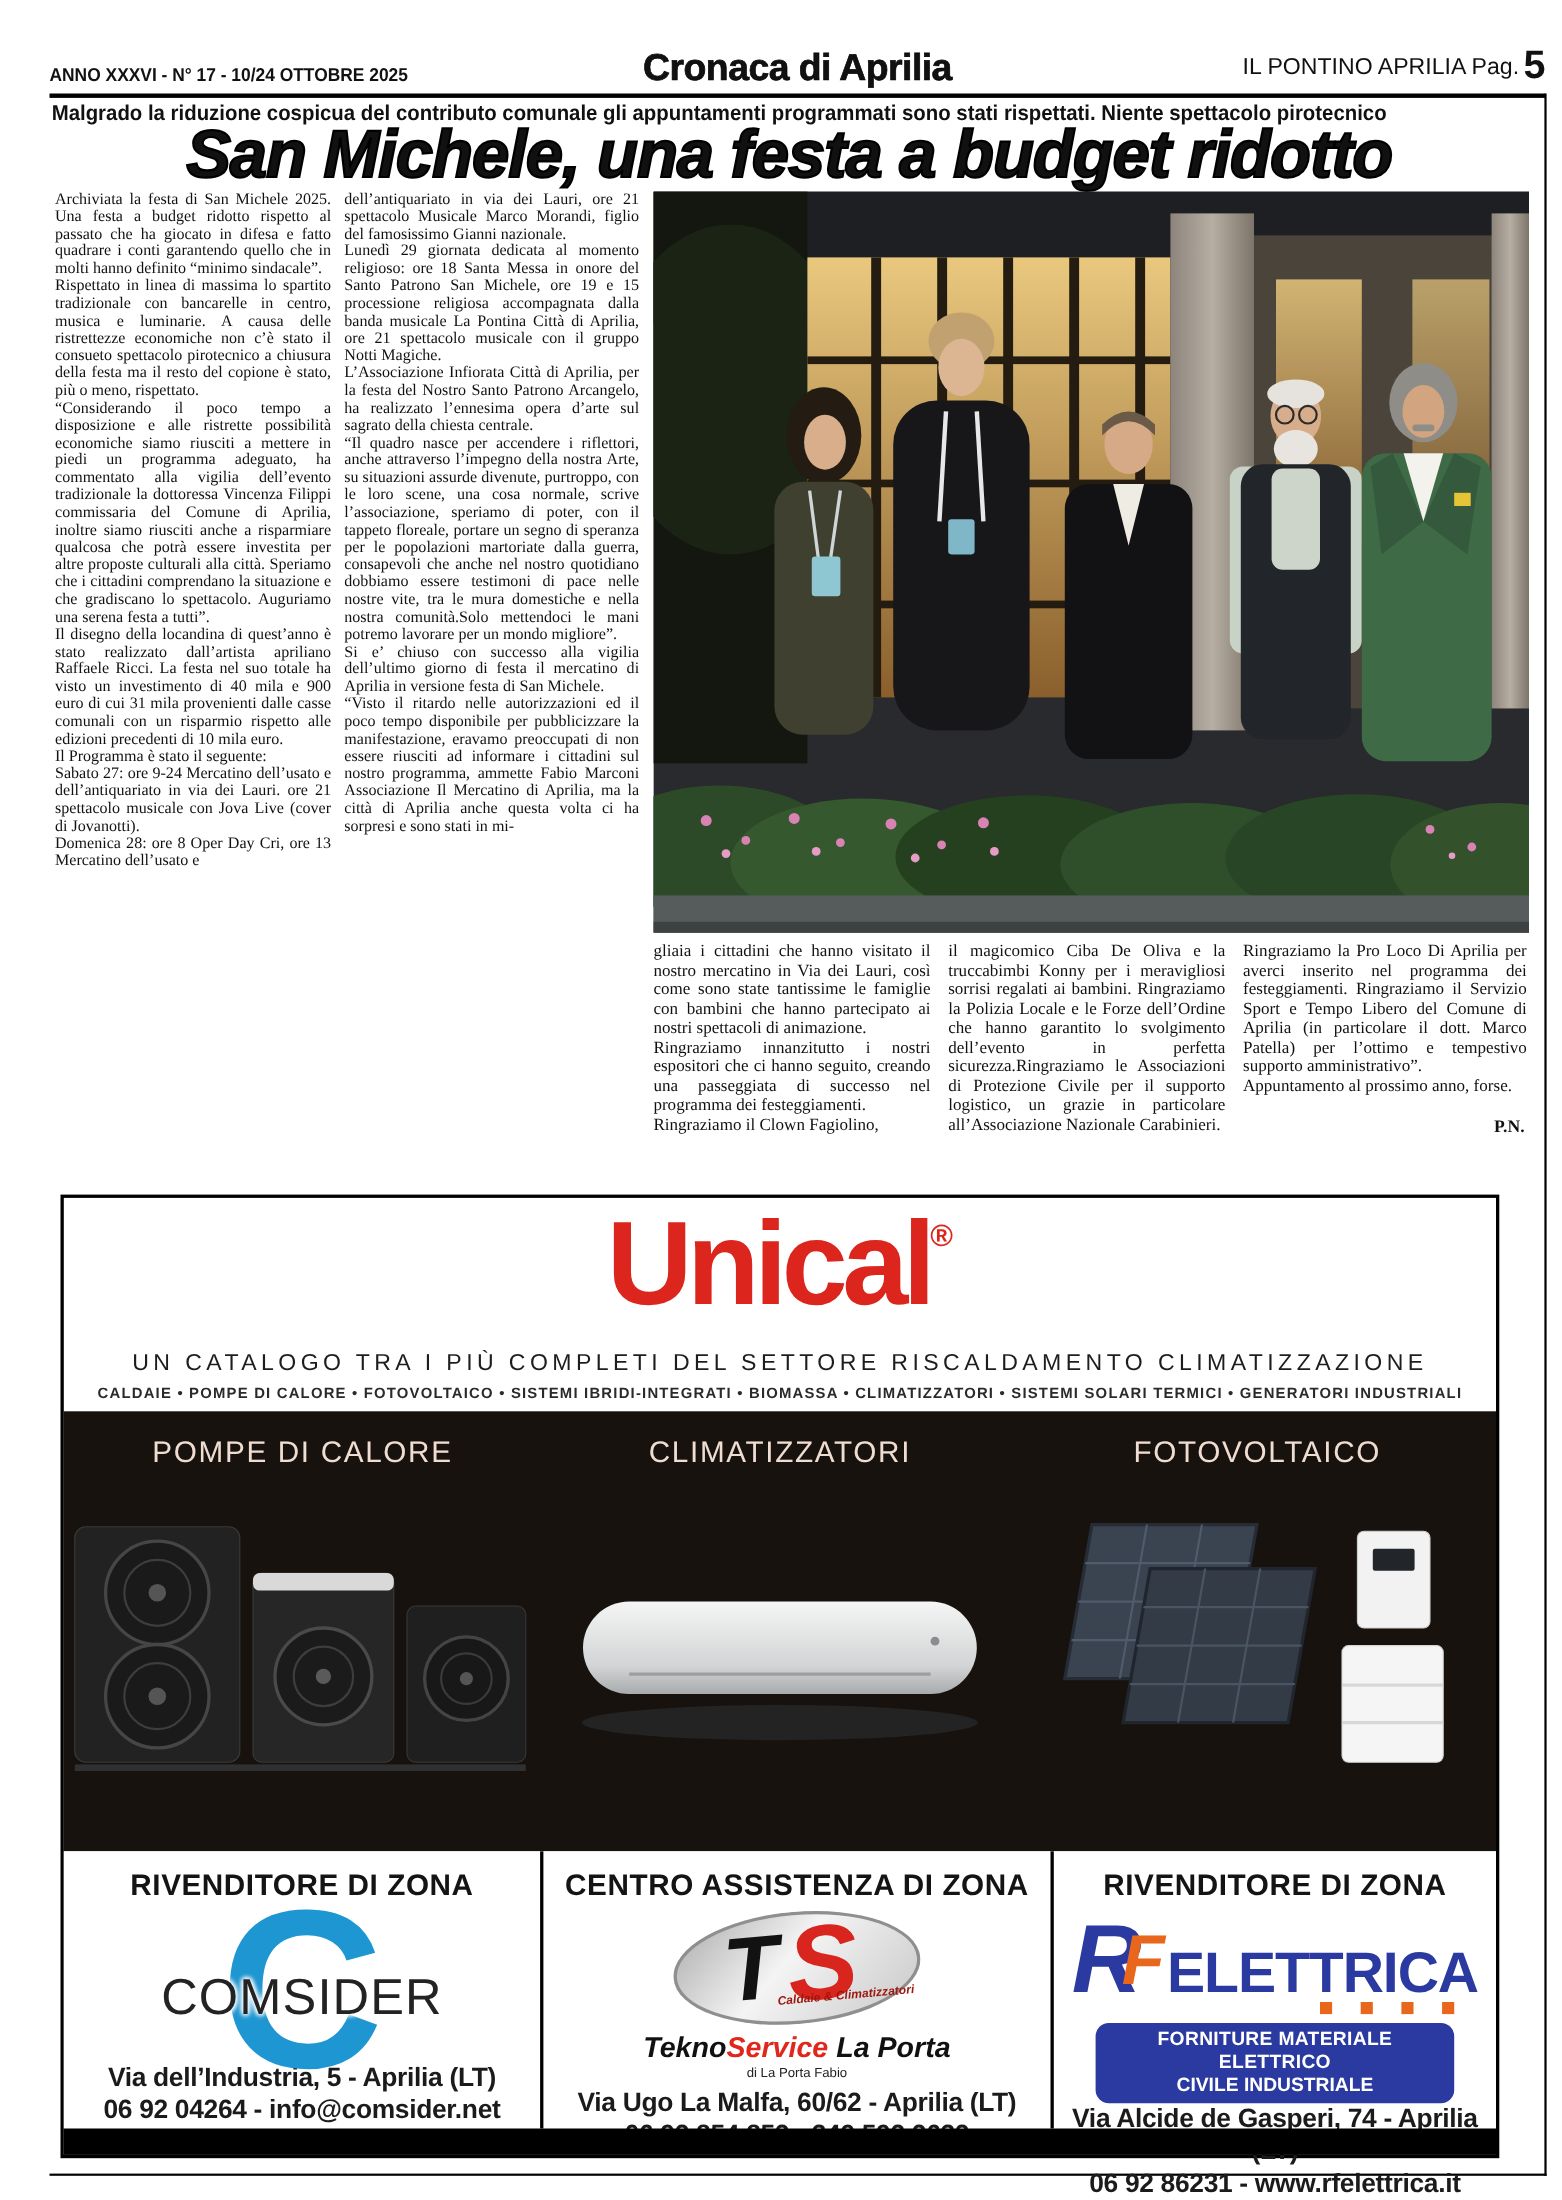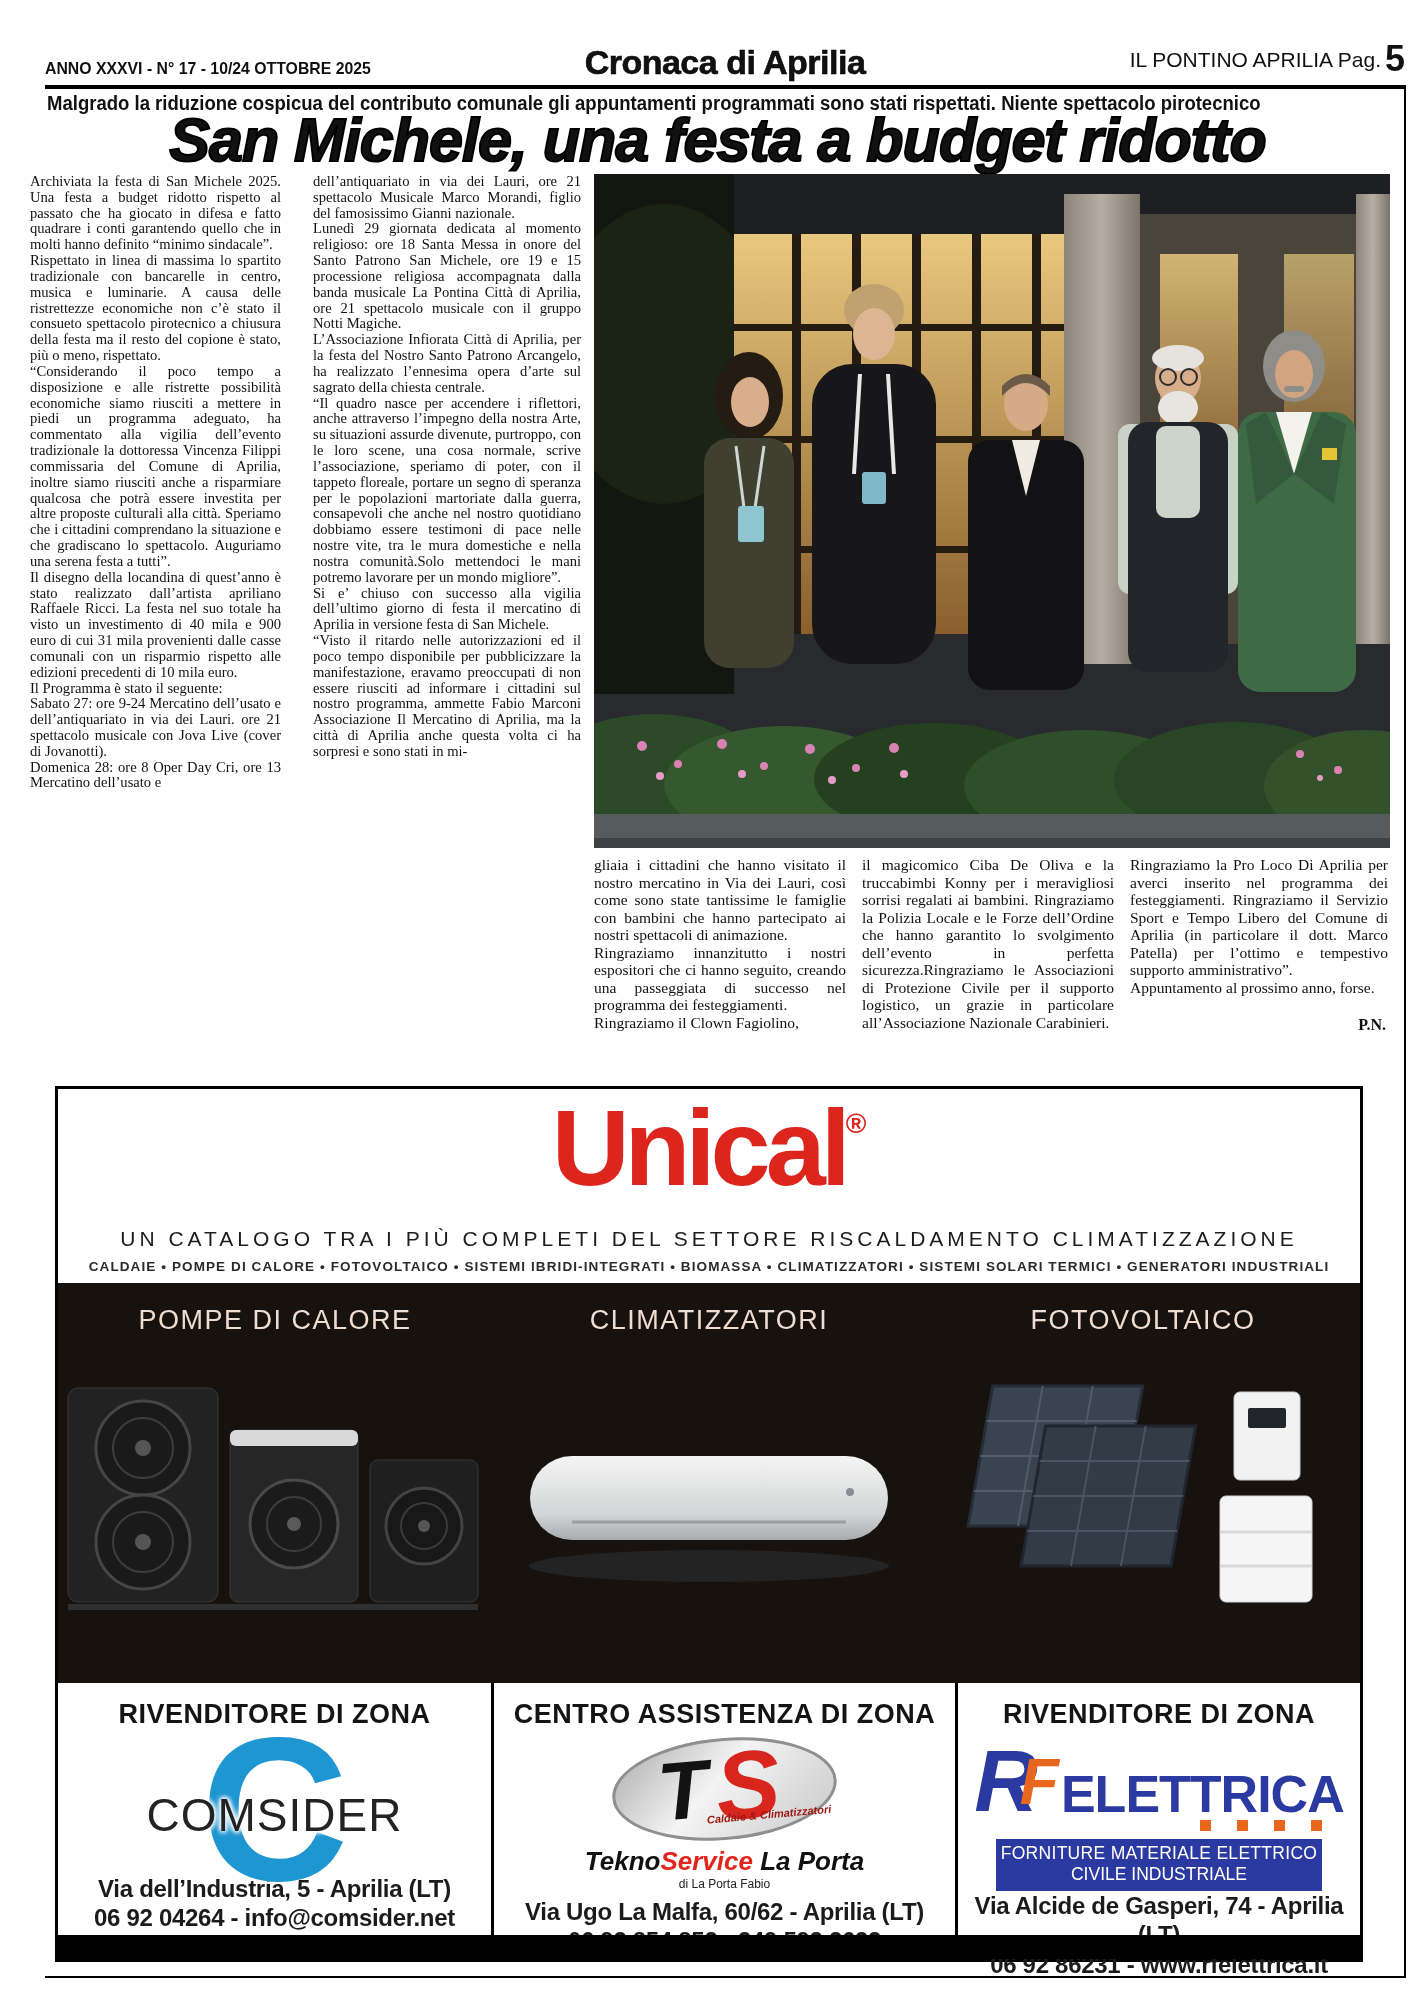--- a/index.html
+++ b/index.html
@@ -20,21 +20,21 @@
   .bottom-rule{position:absolute;left:45px;top:1976px;width:1361px;height:2px;background:#000;}
   
   .kicker{position:absolute;left:47px;top:92px;width:1340px;font-family:"Liberation Sans",sans-serif;
           font-weight:bold;font-size:19.5px;transform:scaleX(.95);transform-origin:left top;white-space:nowrap;}
   .headline{position:absolute;left:45px;top:110px;width:1345px;text-align:center;
           font-family:"Liberation Sans",sans-serif;font-style:italic;font-weight:bold;
           font-size:61px;letter-spacing:-1px;line-height:1;white-space:nowrap;
           -webkit-text-stroke:2px #000;}
   
   .col{position:absolute;top:174px;overflow:hidden;}
-  .col1{left:30px;width:251px;height:672px;}
+  .col1{left:50px;width:251px;height:672px;}
   .col2{left:313px;width:268px;height:672px;}
   .col p{margin:0;font-size:14.6px;line-height:1.085;text-align:justify;}
   .bcol{position:absolute;top:856px;overflow:hidden;height:226px;}
   .colA{left:594px;width:252px;}
   .colB{left:862px;width:252px;}
   .colC{left:1130px;width:258px;}
   .bcol p{margin:0;font-size:15.5px;line-height:1.13;text-align:justify;}
   .it{}
   .byline{text-align:right;font-weight:bold;font-size:16px;margin-top:20px;padding-right:2px;}
   
@@ -78,21 +78,21 @@
   .ts-name{margin-top:6px;font-size:26px;font-weight:bold;font-style:italic;color:#111;}
   .ts-name .red{color:#e2261b;}
   .ts-sub{font-size:12px;color:#222;margin-bottom:6px;}
   
   .rf-row{display:flex;align-items:flex-end;justify-content:center;margin-top:12px;height:74px;}
   .rf-r{font-size:88px;font-weight:bold;font-style:italic;color:#2b3aa0;line-height:.78;letter-spacing:-4px;}
   .rf-f{font-size:64px;font-weight:bold;font-style:italic;color:#e8671c;line-height:.8;margin-left:-14px;margin-bottom:8px;}
   .rf-name{font-size:52px;font-weight:bold;color:#2b3aa0;line-height:.85;margin-left:2px;letter-spacing:-1px;}
   .rf-dots{display:flex;gap:26px;justify-content:flex-end;width:330px;margin:4px auto 0;padding-right:4px;}
   .rf-dot{width:11px;height:11px;background:#e8671c;}
-  .rf-banner{width:318px;margin:8px auto 0;background:#2b3aa0;color:#fff;font-weight:normal;padding:4px 4px 6px;}
+  .rf-banner{width:318px;margin:8px auto 0;background:#2b3aa0;color:#fff;font-weight:bold;padding:4px 4px 6px;border-radius:12px;}
   .rf-b1{font-size:17.5px;letter-spacing:.3px;}
   .rf-b2{font-size:17.5px;}
   .ad-bottombar{position:absolute;left:0;bottom:0;width:100%;height:24px;background:#000;}
 </style>
 </head>
 <body>
 
 <div class="page">
 
   <div class="masthead">

